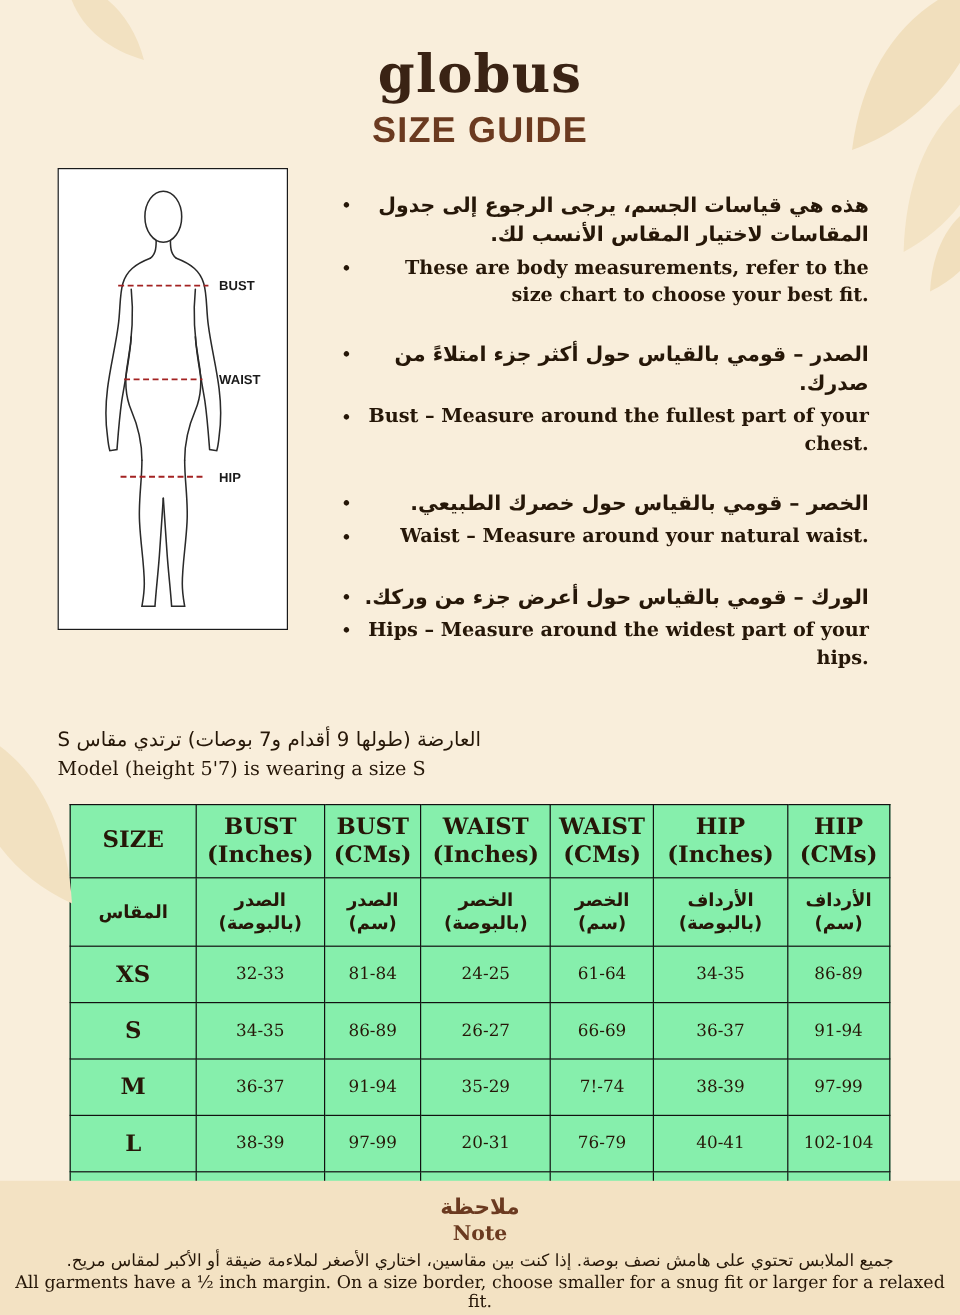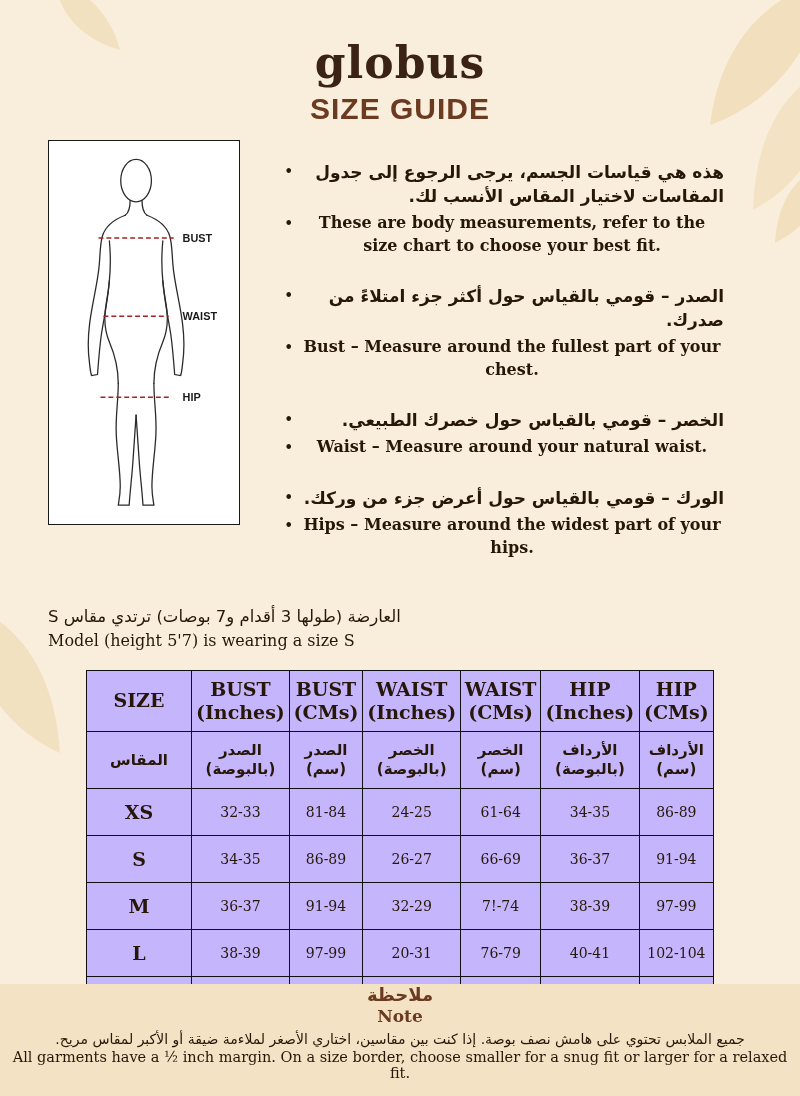--- a/index.html
+++ b/index.html
@@ -37,52 +37,52 @@
     background:#ffffff;border:1.5px solid #1a1a1a;
     box-sizing:border-box;
   }
   .figure-box svg{display:block;width:100%;height:100%;}
   .bullets{flex:1;padding-top:20px;padding-right:28px;}
   .b-group{margin-bottom:26px;}
   .b-row{display:flex;align-items:flex-start;margin-bottom:4px;}
   .b-marker{flex:none;width:16px;font-size:16px;line-height:1.5;color:#261708;}
   .b-text{flex:1;line-height:1.42;font-weight:bold;}
   .b-text.ar{direction:rtl;text-align:right;font-size:17px;font-family:"DejaVu Sans",sans-serif;}
-  .b-text.en{text-align:center;font-size:16px;}
+  .b-text.en{text-align:right;font-size:16px;}
   
   .model-note{margin:20px 48px 0 48px;line-height:1.45;}
   .model-note .ar{direction:rtl;text-align:left;font-size:16.5px;font-family:"DejaVu Sans",sans-serif;}
   .model-note .en{font-size:16px;}
   
   .size-table{
     margin:18px auto 0 auto;
-    width:628px;
+    width:684px;
     border-collapse:collapse;
-    background:#c4b5fd;
+    background:#86efac;
     border:1.5px solid #111111;
   }
   .size-table th,.size-table td{
     border:1px solid #111111;
     text-align:center;vertical-align:middle;
     padding:4px 3px;
   }
   .th-en{font-size:19px;font-weight:700;line-height:1.25;height:52px;}
   .th-ar{font-size:15px;font-weight:700;height:48px;direction:rtl;font-family:"DejaVu Sans",sans-serif;line-height:1.3;}
   .td-size{font-size:19px;font-weight:700;height:38px;}
   .td-val{font-size:14px;height:38px;}
   .col-size{width:98px;}
   
   .note-band{
     position:absolute;left:0;right:0;bottom:0;
     height:112px;
     background:#f3e2c3;
     text-align:center;
     overflow:hidden;
   }
-  .note-heading-ar{font-size:18px;font-weight:700;color:#6b3a20;font-family:"DejaVu Sans",sans-serif;}
+  .note-heading-ar{margin-top:12px;font-size:18px;font-weight:700;color:#6b3a20;font-family:"DejaVu Sans",sans-serif;}
   .note-heading-en{margin-top:1px;font-size:17px;font-weight:700;color:#6b3a20;}
   .note-body-ar{margin-top:5px;font-size:14px;direction:rtl;font-family:"DejaVu Sans",sans-serif;padding:0 14px;position:relative;}
   .note-body-en{margin-top:2px;font-size:14.5px;padding:0 10px;position:relative;}
 </style>
 </head>
 <body>
 
 <div class="page">
 
   <svg class="leaf" style="right:-35px;top:-25px;" width="220" height="270" viewBox="0 0 220 270">
@@ -183,21 +183,21 @@
         </div>
         <div class="b-row">
           <span class="b-marker">•</span>
           <div class="b-text en">Hips – Measure around the widest part of your hips.</div>
         </div>
       </div>
     </div>
   </div>
 
   <div class="model-note">
-    <div class="ar" dir="rtl">العارضة (طولها 3 أقدام و7 بوصات) ترتدي مقاس S</div>
+    <div class="ar" dir="rtl">العارضة (طولها 9 أقدام و7 بوصات) ترتدي مقاس S</div>
     <div class="en">Model (height 5'7) is wearing a size S</div>
   </div>
 
   <table class="size-table">
     <thead>
       <tr>
         <th class="th-en col-size">
           <div>SIZE</div>
           <div></div>
         </th>
@@ -252,21 +252,21 @@
         <td class="td-val">86-89</td>
         <td class="td-val">26-27</td>
         <td class="td-val">66-69</td>
         <td class="td-val">36-37</td>
         <td class="td-val">91-94</td>
       </tr>
       <tr>
         <td class="td-size">M</td>
         <td class="td-val">36-37</td>
         <td class="td-val">91-94</td>
-        <td class="td-val">32-29</td>
+        <td class="td-val">35-29</td>
         <td class="td-val">7!-74</td>
         <td class="td-val">38-39</td>
         <td class="td-val">97-99</td>
       </tr>
       <tr>
         <td class="td-size">L</td>
         <td class="td-val">38-39</td>
         <td class="td-val">97-99</td>
         <td class="td-val">20-31</td>
         <td class="td-val">76-79</td>

